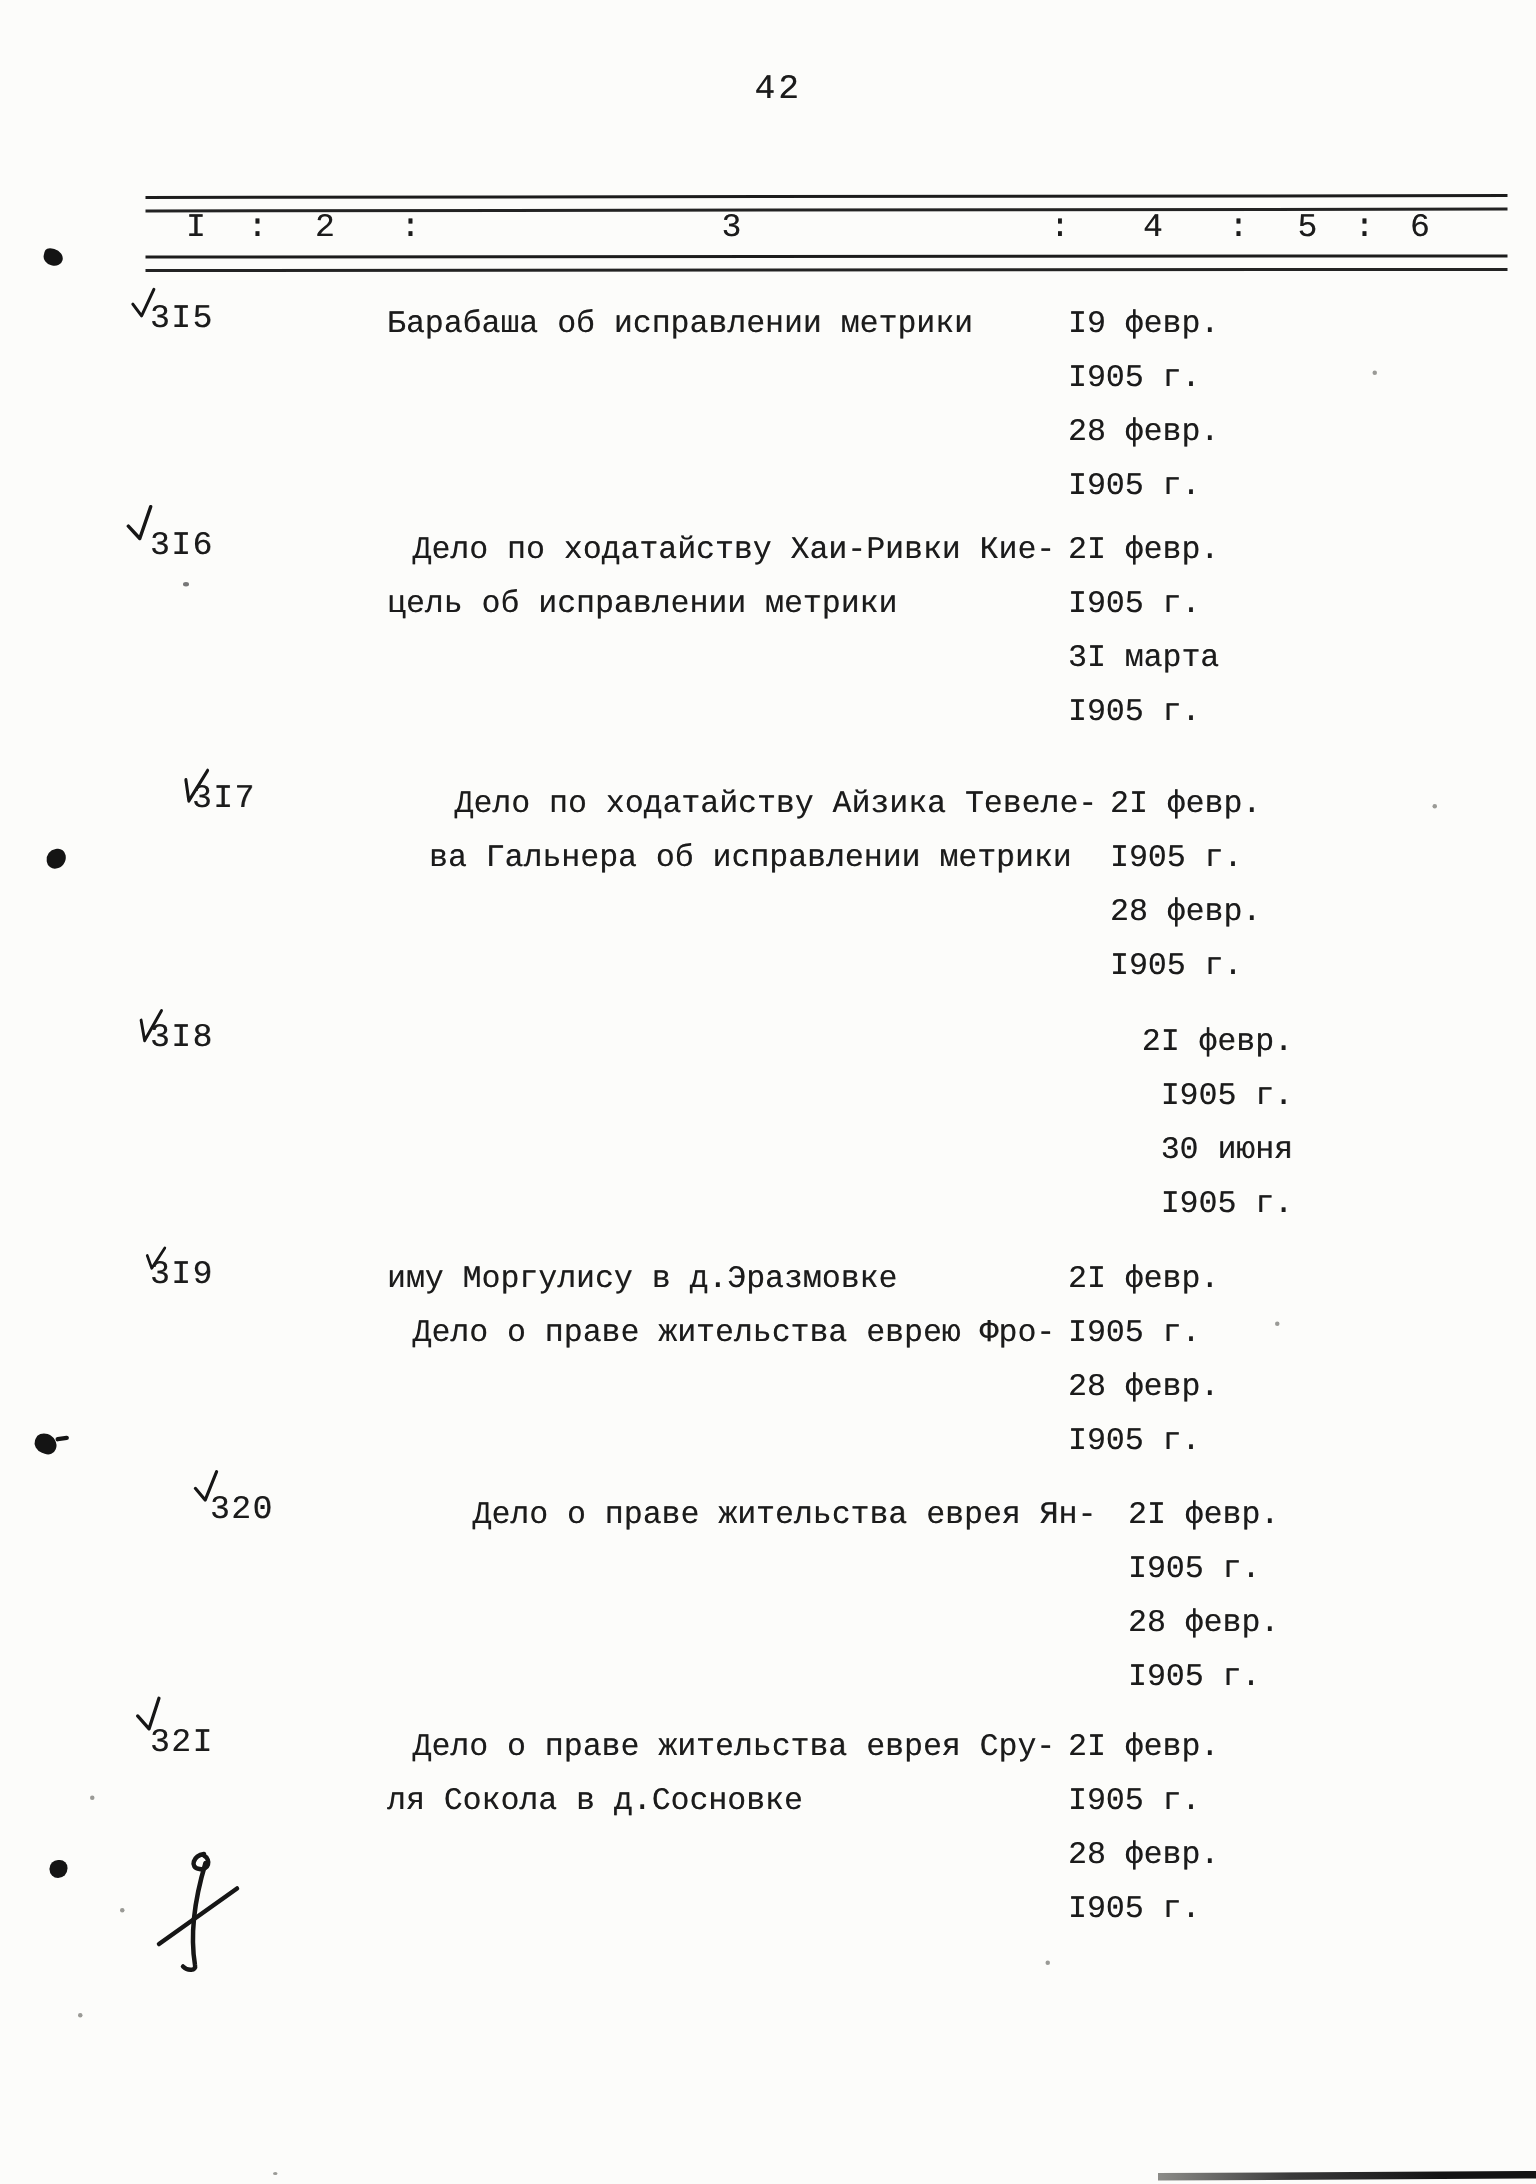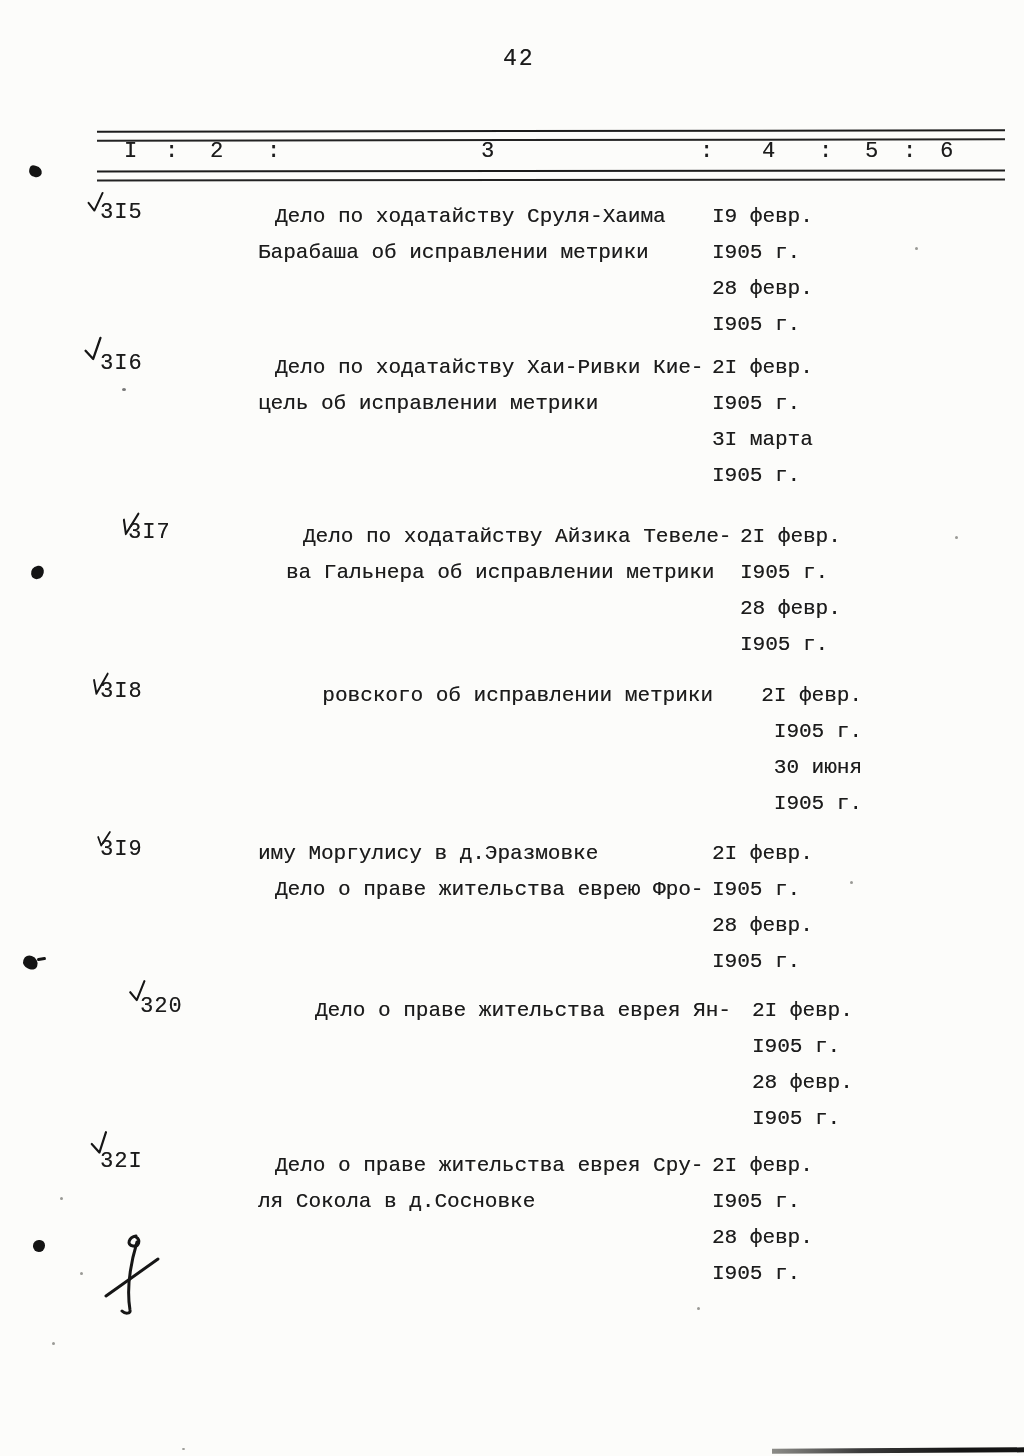--- a/index.html
+++ b/index.html
@@ -114,21 +114,20 @@
   <div class="entries">
 
     <div class="entry">
       <span class="check">
         <svg viewBox="0 0 24 26">
             <path d="M3 13 L9 23 L21 3" fill="none" stroke="#161616" stroke-width="2.4" stroke-linecap="round" stroke-linejoin="round"></path>
           </svg>
       </span>
       <span class="num">3I5</span>
       <div class="desc">
-        <div class="dline indent">Дело по ходатайству Сруля-Хаима</div>
         <div class="dline">Барабаша об исправлении метрики</div>
       </div>
       <div class="dates">
         <div>I9 февр.</div>
         <div>I905 г.</div>
         <div>28 февр.</div>
         <div>I905 г.</div>
       </div>
     </div>
 
@@ -171,21 +170,20 @@
     </div>
 
     <div class="entry">
       <span class="check">
         <svg viewBox="0 0 24 26">
             <path d="M4 10 L9 23 L20 2" fill="none" stroke="#161616" stroke-width="2.4" stroke-linecap="round" stroke-linejoin="round"></path>
           </svg>
       </span>
       <span class="num">3I8</span>
       <div class="desc">
-        <div class="dline">ровского об исправлении метрики</div>
       </div>
       <div class="dates">
         <div>2I февр.</div>
         <div>I905 г.</div>
         <div>30 июня</div>
         <div>I905 г.</div>
       </div>
     </div>
 
     <div class="entry">

